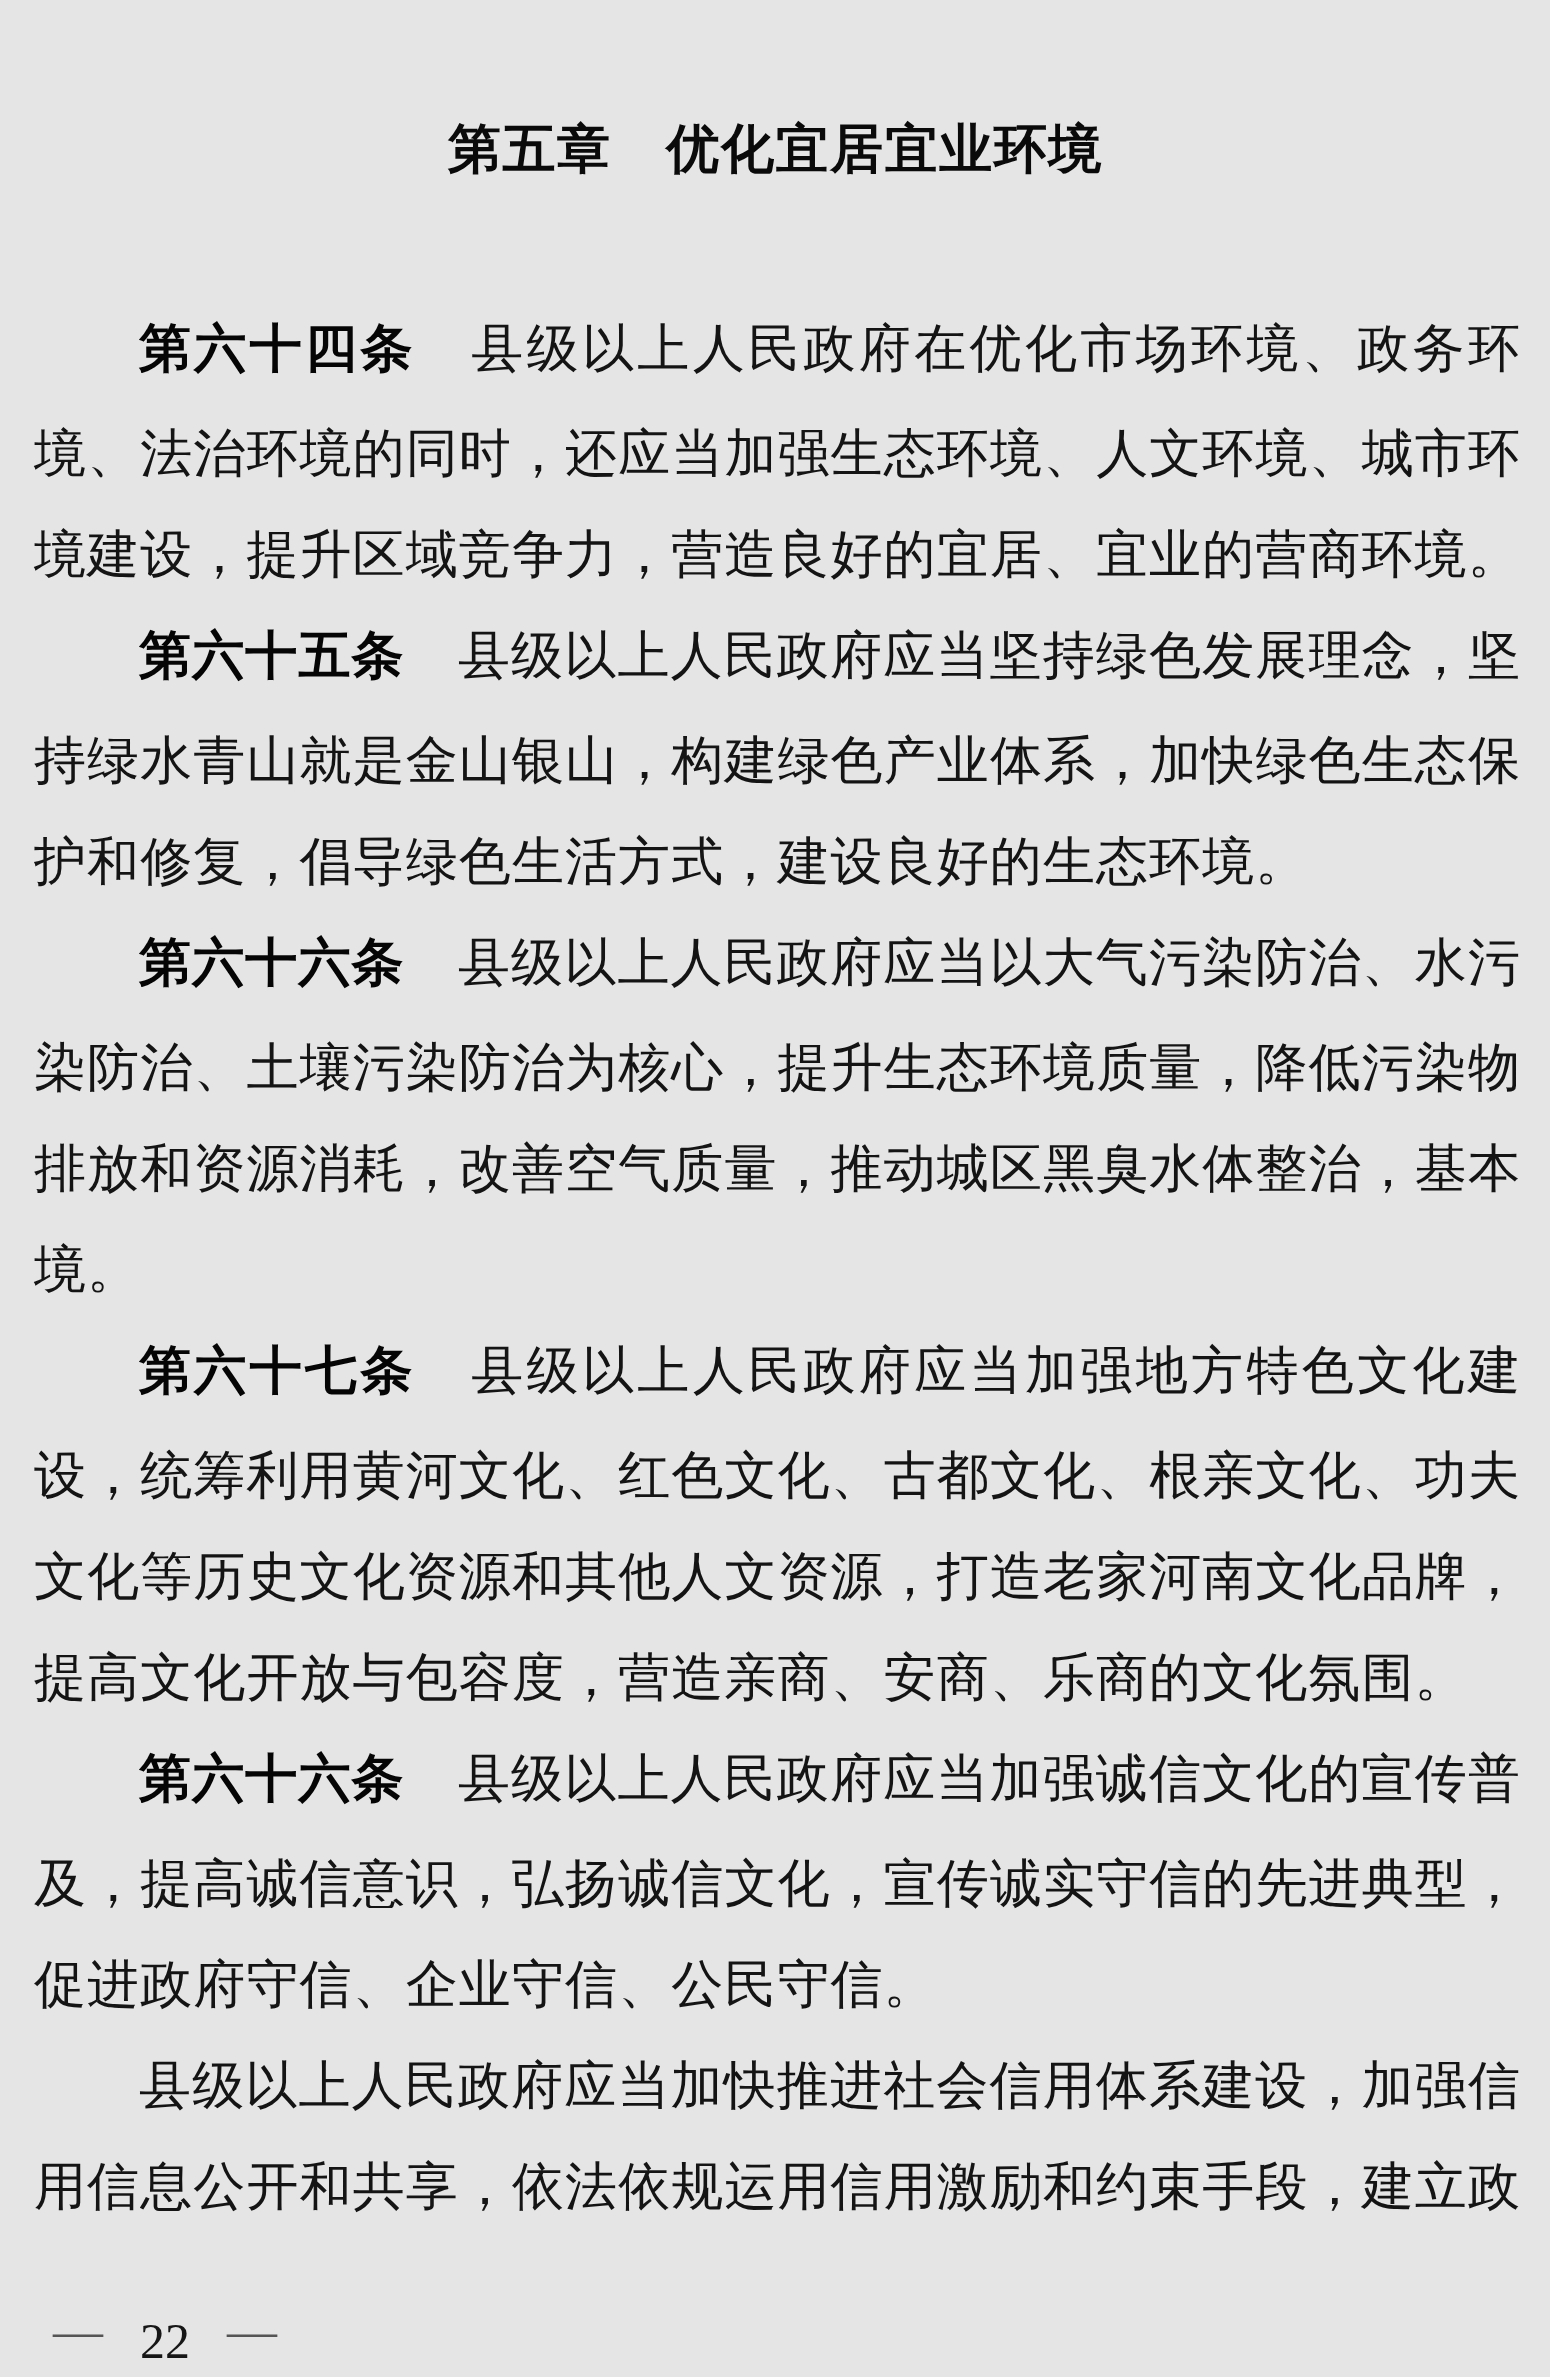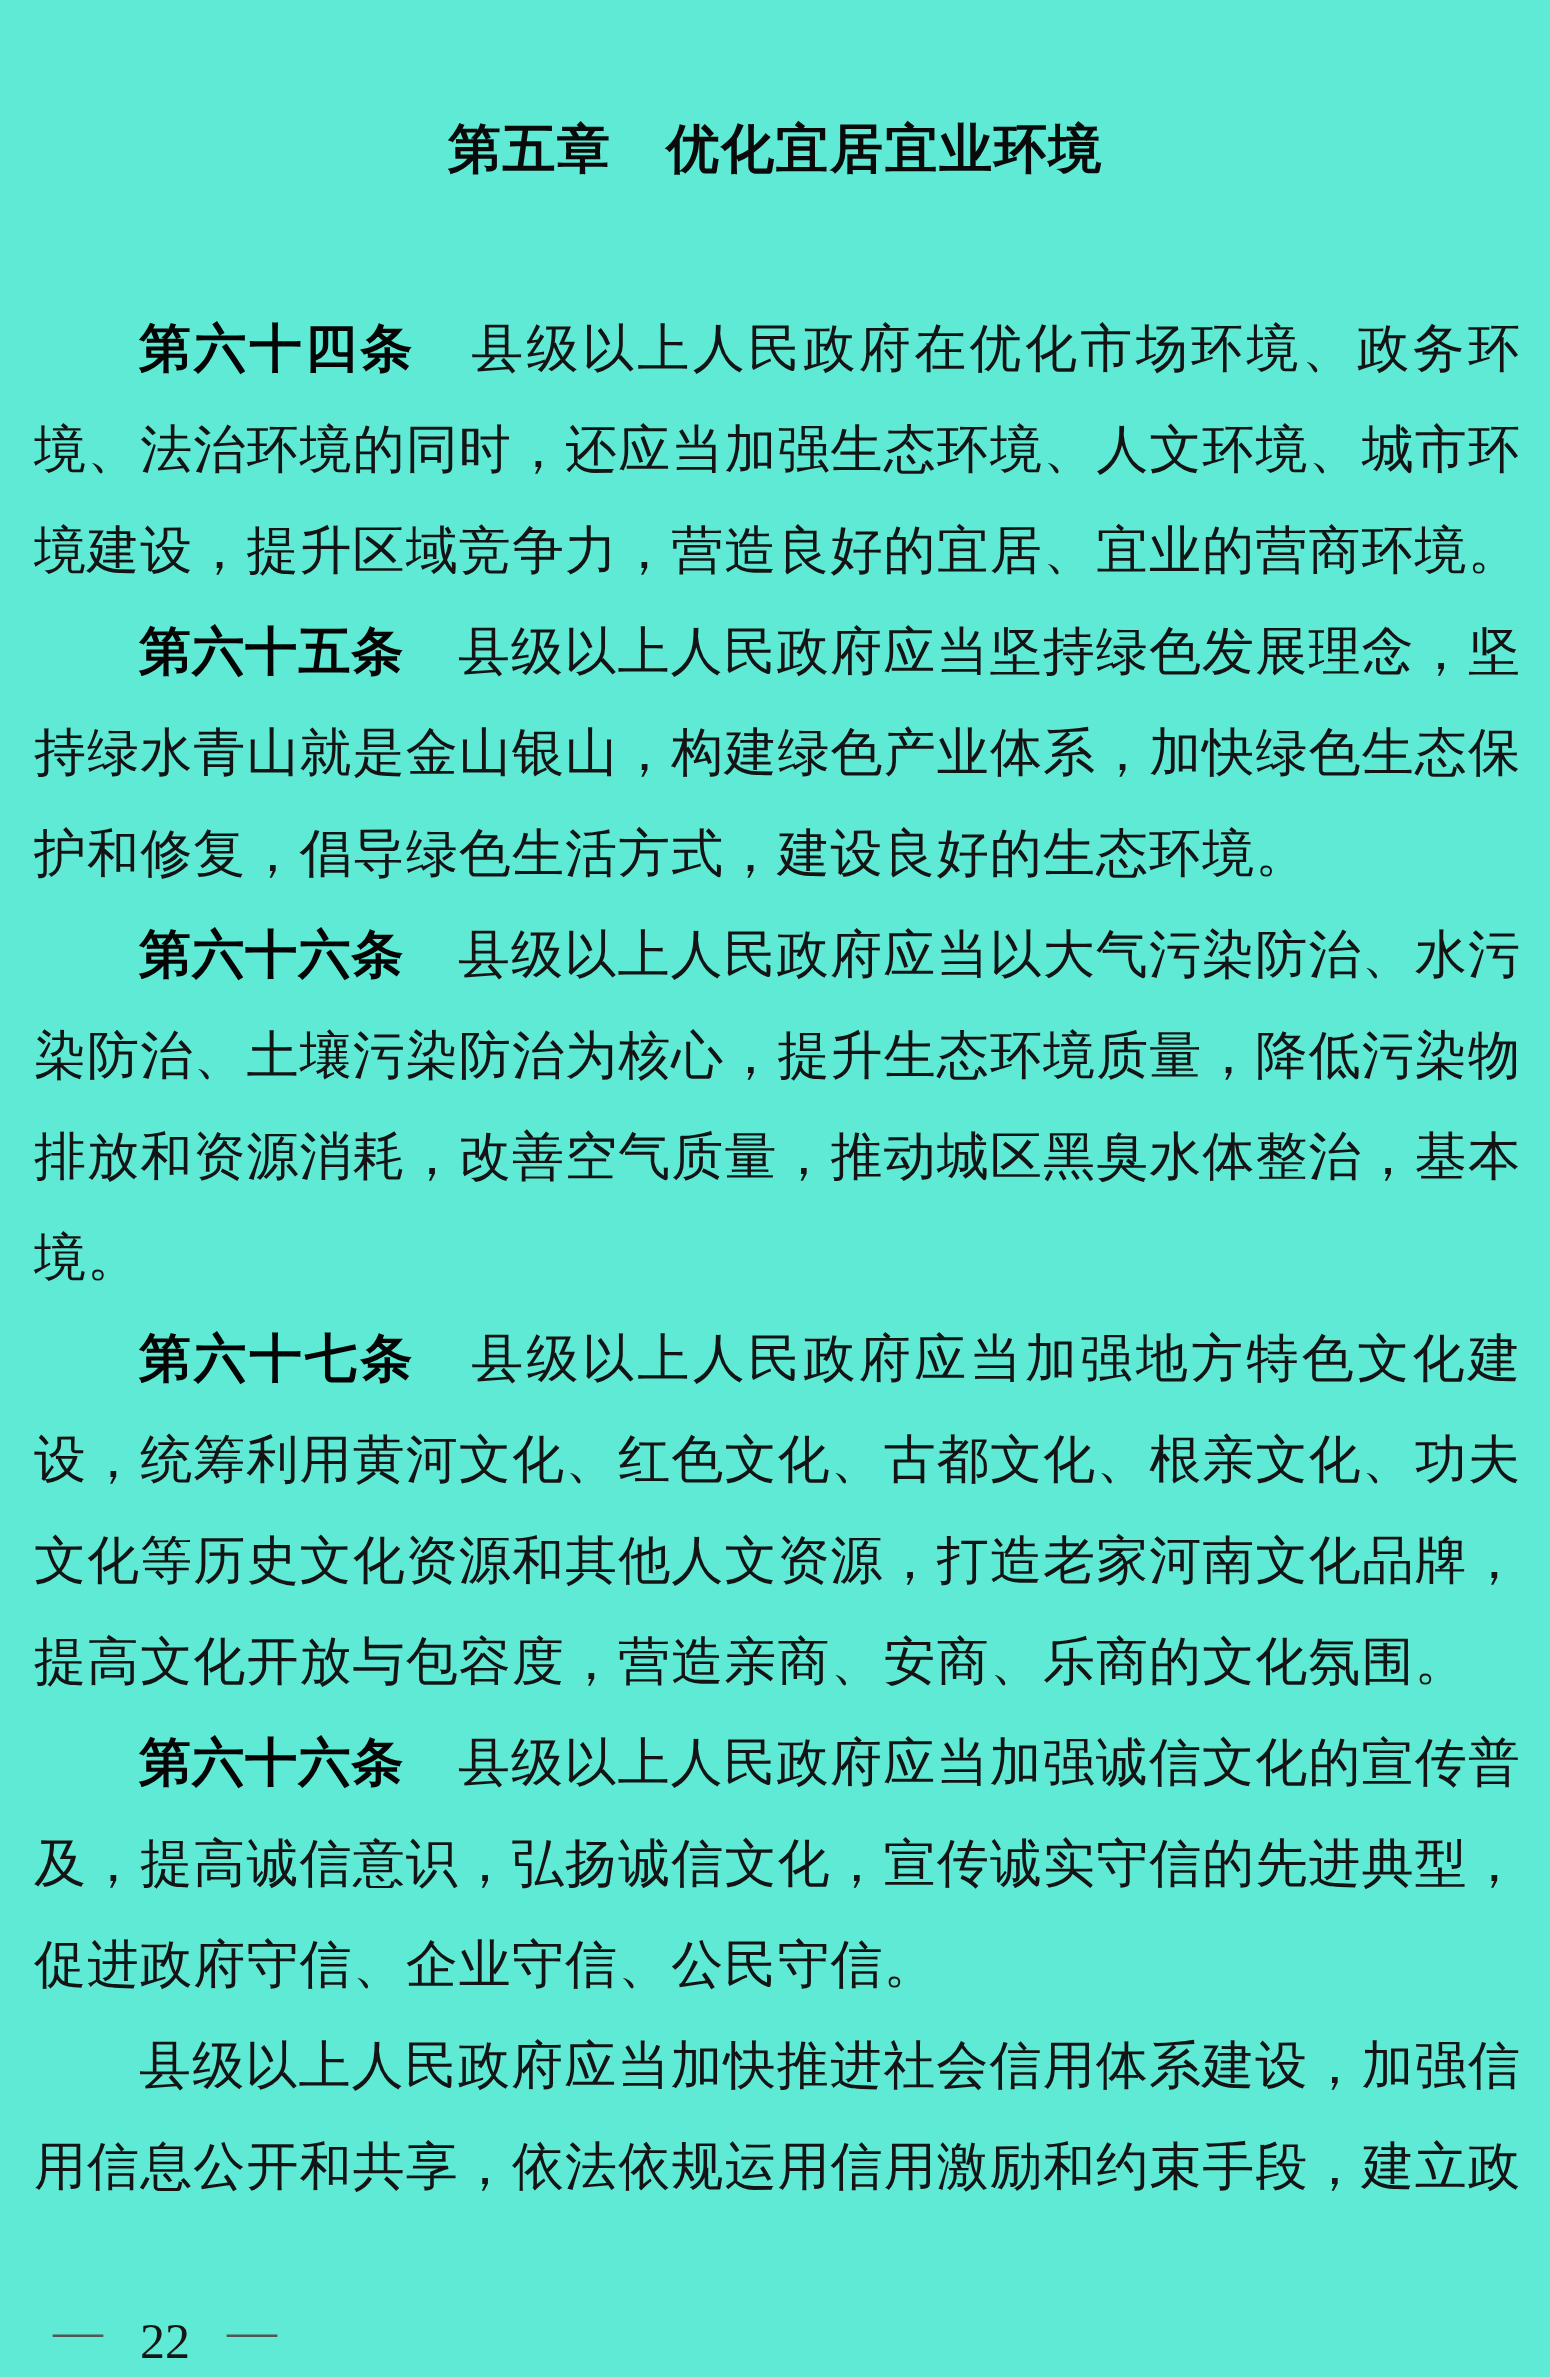--- a/index.html
+++ b/index.html
@@ -6,21 +6,21 @@
   body {
     width: 1551px; height: 2377px;
     background: #ffffff;
     color: #111111;
     position: relative;
     overflow: hidden;
     font-family: "Liberation Serif", "DejaVu Serif", serif;
   }
   .page {
     position: absolute; inset: 0;
-    background: #5eead4;
+    background: #e5e5e5;
   }
   .chapter-title {
     position: absolute;
     top: 120px; left: 0; width: 100%;
     margin: 0;
     text-align: center;
     font-family: "Liberation Sans", "DejaVu Sans", sans-serif;
     font-weight: 700;
     font-size: 53px;
     line-height: 58px;
@@ -34,21 +34,21 @@
     font-size: 52px;
     line-height: 101px;
     letter-spacing: 1.1px;
     text-align: justify;
     color: #141414;
   }
   .line { min-height: 101px; }
   .line.full { text-align-last: justify; }
   .line.indent { text-indent: 105px; }
   .artnum {
-    font-family: Liberation Sans, sans-serif;
+    font-family: Liberation Mono, monospace;
     font-weight: 700;
     color: #050505;
   }
   .page-footer {
     position: absolute;
     left: 53px; top: 2299px;
     height: 63px;
     display: flex;
     align-items: center;
     gap: 37px;

